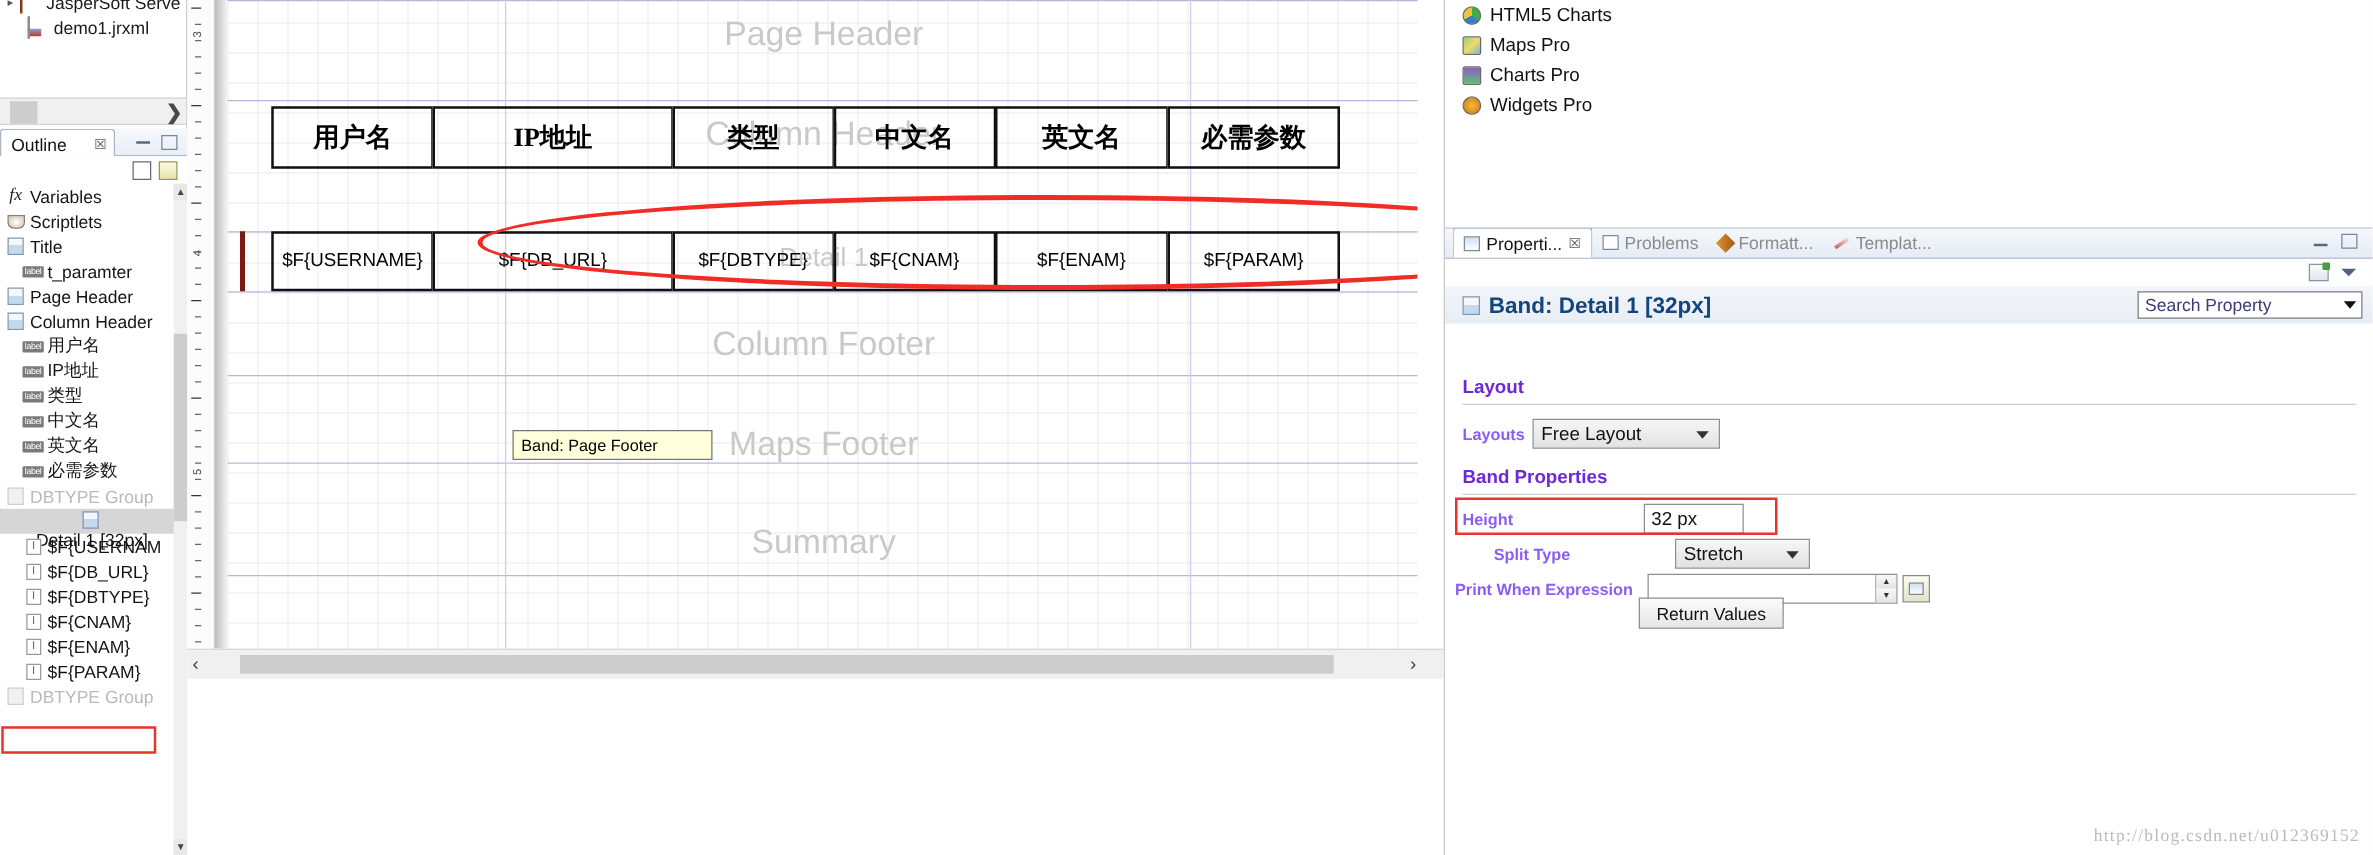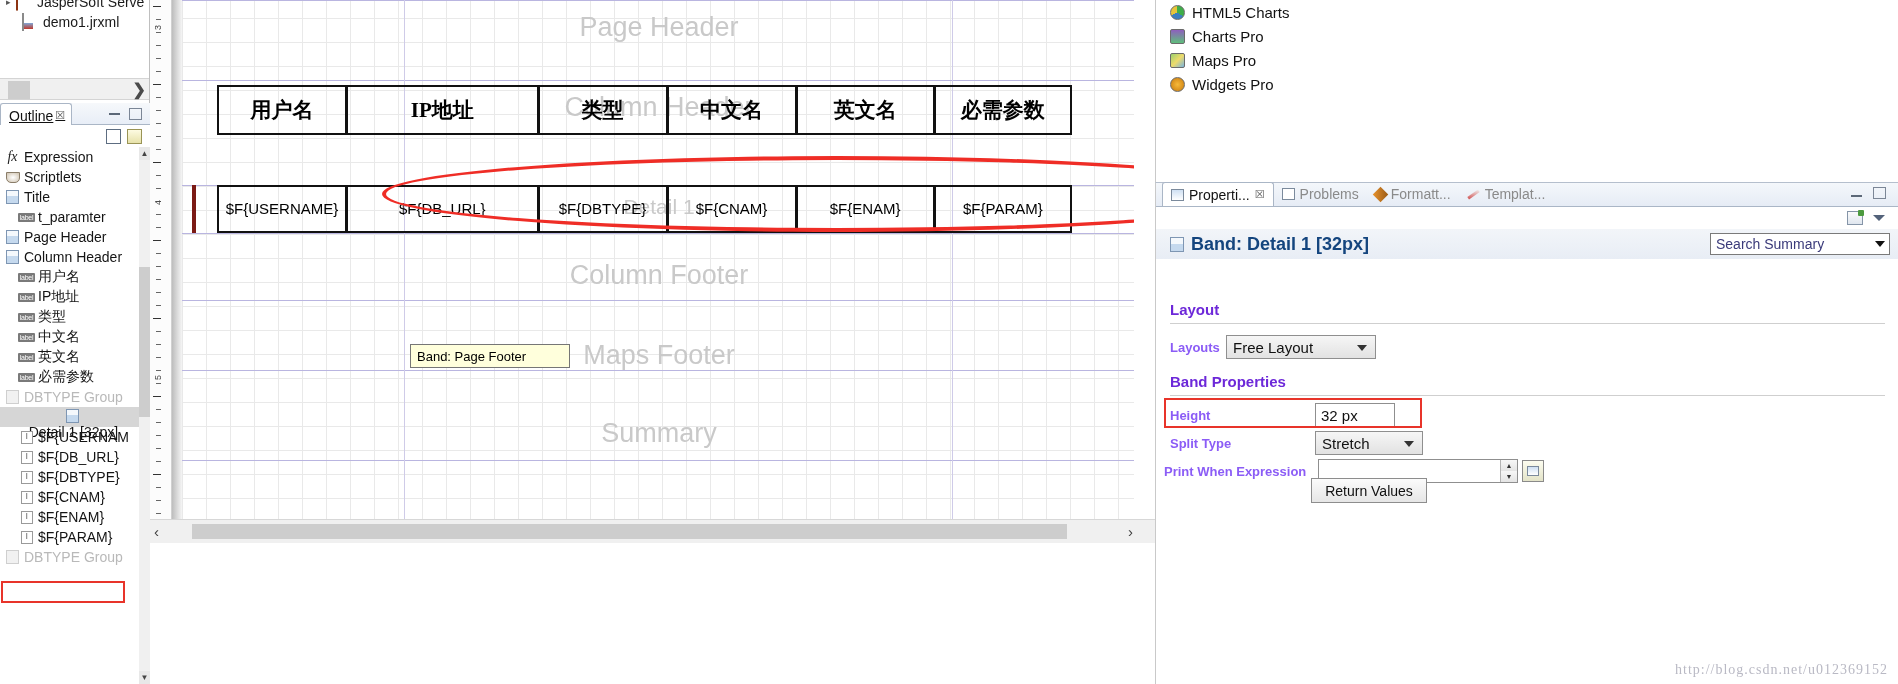--- a/index.html
+++ b/index.html
@@ -53,22 +53,22 @@
   }
   .outline-tabbar {
     position:absolute; left:0; top:0; width:150px; height:22px;
     background:linear-gradient(#f6f8fb,#e8eef7);
     border-bottom:1px solid #aab6c6;
   }
   .outline-tab {
     position:absolute; left:0; top:0; height:22px; padding:2px 6px 0 8px;
     background:#fff; border:1px solid #aab6c6; border-bottom:none;
     border-top-left-radius:3px; border-top-right-radius:3px;
-    display:flex; align-items:center; gap:2px;
-    font-size:14px; color:#111;text-decoration:underline;
+    display:flex; align-items:center; gap:22px;
+    font-size:14px; color:#111;
   }
   .tab-x { font-size:11px; color:#5a5a5a; }
   .min-btn, .max-btn {
     position:absolute; top:5px; width:13px; height:12px;
     border:1px solid #7b8696;
   }
   .min-btn { right:30px; border:none; border-bottom:2px solid #5c6878; height:7px; width:11px; }
   .max-btn { right:8px; }
 
   .outline-toolbar{
@@ -333,21 +333,21 @@
       <div class="outline-toolbar">
         <span class="ol-tool hier"></span>
         <span class="ol-tool props"></span>
       </div>
 
       <div class="outline-tree" id="outline-tree">
           <div class="ot-row">
             <span class="oi">
               <span class="ico-fx">fx</span>
             </span>
-            <span class="otxt">Expression</span>
+            <span class="otxt">Variables</span>
           </div>
           <div class="ot-row">
             <span class="oi">
               <span class="ico-cup"></span>
             </span>
             <span class="otxt">Scriptlets</span>
           </div>
           <div class="ot-row">
             <span class="oi">
               <span class="ico-band"></span>
@@ -603,26 +603,26 @@
   </div>
 
   <div class="right-col">
 
     <div class="palette" id="palette">
         <div class="pal-row">
           <span class="pal-ico html5"></span>
           <span>HTML5 Charts</span>
         </div>
         <div class="pal-row">
+          <span class="pal-ico maps"></span>
+          <span>Maps Pro</span>
+        </div>
+        <div class="pal-row">
           <span class="pal-ico charts"></span>
           <span>Charts Pro</span>
-        </div>
-        <div class="pal-row">
-          <span class="pal-ico maps"></span>
-          <span>Maps Pro</span>
         </div>
         <div class="pal-row">
           <span class="pal-ico widgets"></span>
           <span>Widgets Pro</span>
         </div>
       </div>
 
     <div class="props-panel">
       <div class="props-tabbar" id="props-tabbar">
           <div class="ptab active">
@@ -649,21 +649,21 @@
       <div class="props-toolbar">
         <span class="pt-ico"></span>
         <span class="pt-caret"></span>
       </div>
 
       <div class="band-header">
         <span class="bh-ico"></span>
         <span class="band-title">Band: Detail 1 [32px]</span>
       </div>
       <div class="search-prop">
-        <span>Search Summary</span>
+        <span>Search Property</span>
         <span class="search-caret"></span>
       </div>
 
 
       <div class="sec-title" style="top:118px;">Layout</div>
       <div class="sec-rule" style="left:14px; top:140px; width:715px;"></div>
 
       <div class="frow" style="left:14px; top:152px; width:715px;">
         <span class="flabel" style="width:56px;">Layouts</span>
         <span class="combo" style="width:150px;">
@@ -676,21 +676,21 @@
       <div class="sec-rule" style="left:14px; top:212px; width:715px;"></div>
 
       <div class="frow" style="left:14px; top:220px; width:715px;">
         <span class="flabel" style="width:145px;">Height</span>
         <span class="textfield" style="width:80px;">
           <span>32 px</span>
         </span>
       </div>
 
       <div class="frow" style="left:14px; top:248px; width:715px;">
-        <span class="flabel" style="width:145px;">Split Type</span>
+        <span class="flabel" style="width:145px;margin-left:25px;">Split Type</span>
         <span class="combo" style="width:108px;">
           <span>Stretch</span>
           <span class="cv"></span>
         </span>
       </div>
 
       <div class="frow" style="left:8px; top:276px; width:730px; gap:4px;">
         <span class="flabel" style="width:150px;">Print When Expression</span>
         <span class="spin-field" style="width:200px;">
           <span class="spin-btns">

